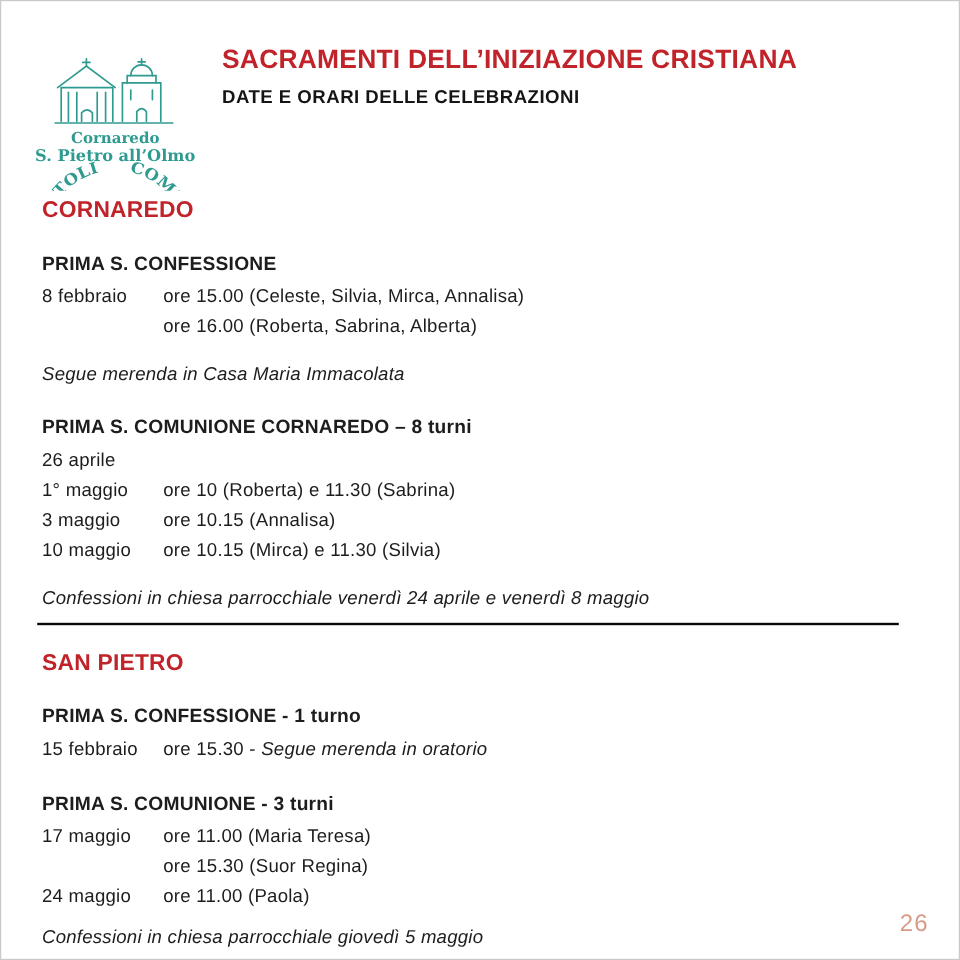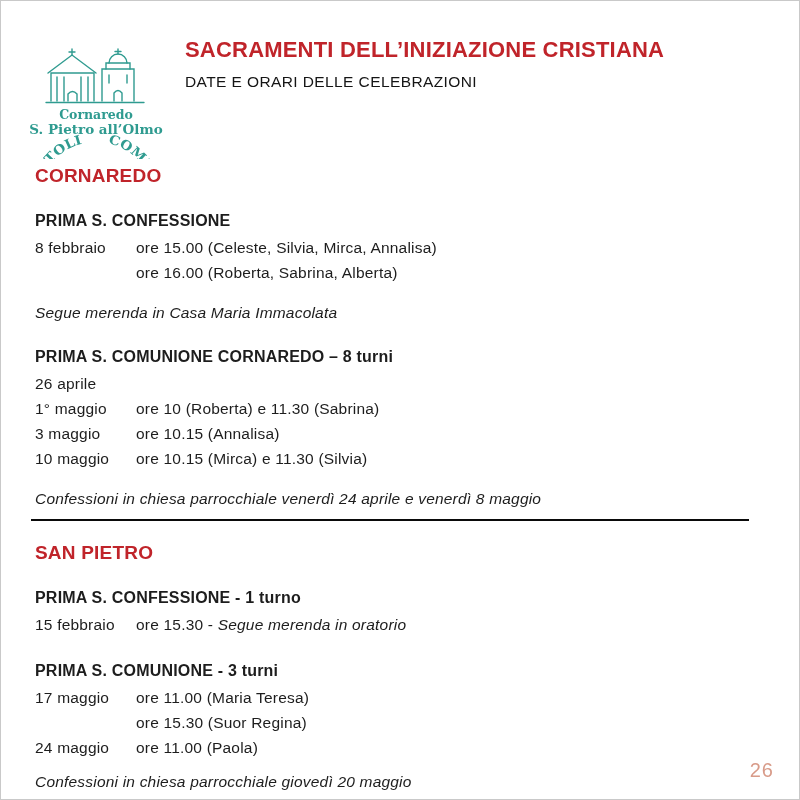--- a/index.html
+++ b/index.html
@@ -22,21 +22,21 @@
   
   .header{display:flex;align-items:flex-start;padding:8px 0 0 20px;}
   .logo{flex:none;}
   .logo svg{width:150px;height:150px;display:block;}
   .header-text{margin-left:14px;padding-top:26px;}
   .title{
     font-size:22px;font-weight:700;color:var(--red);
     letter-spacing:0.2px;line-height:30px;
   }
   .subtitle{
-    font-size:15.5px;font-weight:400;color:#151515;
+    font-size:15.5px;font-weight:700;color:#151515;
     letter-spacing:0.4px;margin-top:8px;
   }
   
   .content{padding:0 30px 0 34px;font-size:15.5px;letter-spacing:0.2px;}
   .section-heading{
     color:var(--red);font-size:19px;font-weight:700;
     line-height:22px;margin-top:6px;
   }
   .section-heading.sp{margin-top:21px;}
   .block{margin-top:24px;}
@@ -158,19 +158,19 @@
       <div class="row">
         <span class="date"></span>
         <span class="time">ore 15.30 (Suor Regina)</span>
       </div>
       <div class="row">
         <span class="date">24 maggio</span>
         <span class="time">ore 11.00 (Paola)</span>
       </div>
     </div>
 
-    <div class="note tight">Confessioni in chiesa parrocchiale giovedì 20 maggio</div>
+    <div class="note tight">Confessioni in chiesa parrocchiale giovedì 5 maggio</div>
 
   </div>
 
   <div class="page-number">26</div>
 
 </div>
 
 </body></html>

